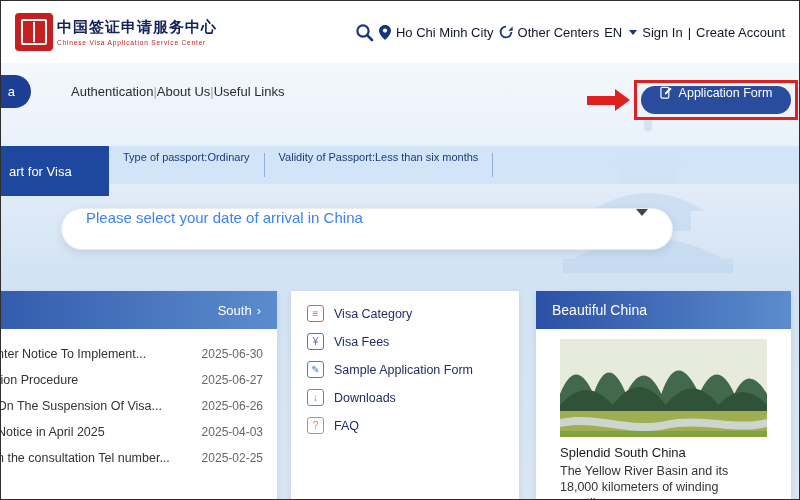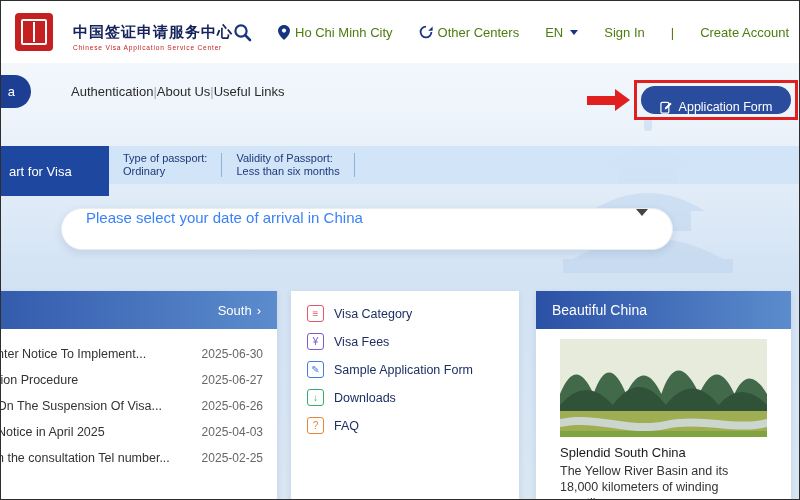--- a/index.html
+++ b/index.html
@@ -5,48 +5,48 @@
   *{margin:0;padding:0;box-sizing:border-box}
   body{font-family:"Liberation Sans",sans-serif;background:#888}
   .screen{position:relative;width:800px;height:500px;overflow:hidden;margin:0 auto;
     background:linear-gradient(180deg,#fafcfe 0%,#eef4fb 22%,#d3e3f4 55%,#d9e6f3 100%);
     border:1px solid #2e2e2e}
   
   .decor{position:absolute;left:542px;top:112px;opacity:.45;z-index:0}
   
   .top-header{position:absolute;top:0;left:0;right:0;height:62px;background:#fff;
     display:flex;align-items:center;justify-content:space-between;padding:0 14px;z-index:3}
-  .logo{display:flex;align-items:flex-end;gap:20px;cursor:pointer}
+  .logo{display:flex;align-items:center;gap:4px;cursor:pointer}
   .emblem{width:38px;height:38px;background:#c5201f;border-radius:4px;position:relative;flex:none}
   .emblem::before{content:"";position:absolute;inset:6px;border:2px solid #fff;border-radius:2px}
   .emblem::after{content:"";position:absolute;left:50%;top:9px;bottom:9px;width:2px;background:#fff;transform:translateX(-50%)}
   .logo-cn{font-size:15px;font-weight:bold;color:#15235c;letter-spacing:1px;white-space:nowrap}
   .logo-en{font-size:6.6px;color:#c5201f;letter-spacing:.8px;margin-top:2px;white-space:nowrap}
-  .hright{display:flex;align-items:center;gap:26px;color:#4d7c0f;font-size:13px;white-space:nowrap}
+  .hright{display:flex;align-items:center;gap:5px;color:#0f172a;font-size:13px;white-space:nowrap}
   .hitem{display:flex;align-items:center;gap:5px;cursor:pointer}
   .caret-down{width:0;height:0;border-left:4px solid transparent;border-right:4px solid transparent;border-top:5px solid #17357e;margin-left:2px}
   
   .navrow{position:absolute;top:62px;left:0;right:0;height:56px;z-index:2}
   .active-tab{position:absolute;left:-34px;top:12px;width:64px;height:33px;background:#1c3f93;border-radius:17px;
     color:#fff;font-size:13px;display:flex;align-items:center;justify-content:flex-end;padding-right:16px;cursor:pointer}
   .nav-items{position:absolute;left:70px;top:0;height:56px;display:flex;align-items:center;font-size:13px;color:#2b2b2b}
   .nav-link{cursor:pointer}
   .vsep{color:#9aa7bb}
   
   .red-arrow{position:absolute;left:586px;top:99px;z-index:4}
   .red-arrow .shaft{position:absolute;left:0;top:-4px;width:30px;height:9px;background:#e0201f}
   .red-arrow .head{position:absolute;left:28px;top:-11px;width:0;height:0;border-top:11px solid transparent;border-bottom:11px solid transparent;border-left:15px solid #e0201f}
   .highlight-box{position:absolute;left:633px;top:79px;width:164px;height:40px;border:3px solid #e0201f;
     display:flex;align-items:center;justify-content:center;z-index:4;background:transparent}
   .apply-btn{width:150px;height:28px;border:none;border-radius:14px;background:#2a4c9c;color:#fff;font-size:12.5px;
-    display:flex;align-items:flex-end;justify-content:center;gap:6px;cursor:pointer;font-family:inherit}
+    display:flex;align-items:flex-start;justify-content:center;gap:6px;cursor:pointer;font-family:inherit}
   
   .filter-bar{position:absolute;top:145px;left:0;right:0;height:38px;z-index:2;display:flex;background:rgba(208,227,246,.92)}
   .filter-tab{width:108px;height:50px;background:#1e47a0;color:#fff;font-size:13px;display:flex;align-items:center;padding-left:8px;flex:none;cursor:pointer}
-  .fseg{padding:5px 14px;display:flex;flex-direction:column;justify-content:center;cursor:pointer}
+  .fseg{padding:5px 14px;display:flex;flex-direction:row;justify-content:center;cursor:pointer}
   .fl1,.fl2{font-size:11px;color:#1c3a7a;line-height:13px}
   .fsep{width:1px;height:24px;background:#8fb0d8;align-self:center}
   
   .arrival-select{position:absolute;left:60px;top:207px;width:612px;height:42px;background:#fff;border-radius:21px;
     border:1px solid #e8edf4;box-shadow:0 3px 8px rgba(30,60,110,.12);display:flex;
     justify-content:space-between;padding:0 24px;font-size:15px;color:#3b82f6;z-index:2;cursor:pointer}
   .select-caret{width:0;height:0;border-left:6px solid transparent;border-right:6px solid transparent;border-top:7px solid #444}
   
   .card{position:absolute;top:290px;background:#fff;box-shadow:0 2px 6px rgba(40,70,120,.12);z-index:2}
   .card-head{height:38px;background:linear-gradient(90deg,#2b51a6,#5c8ccd);color:#fff;font-size:14px;

